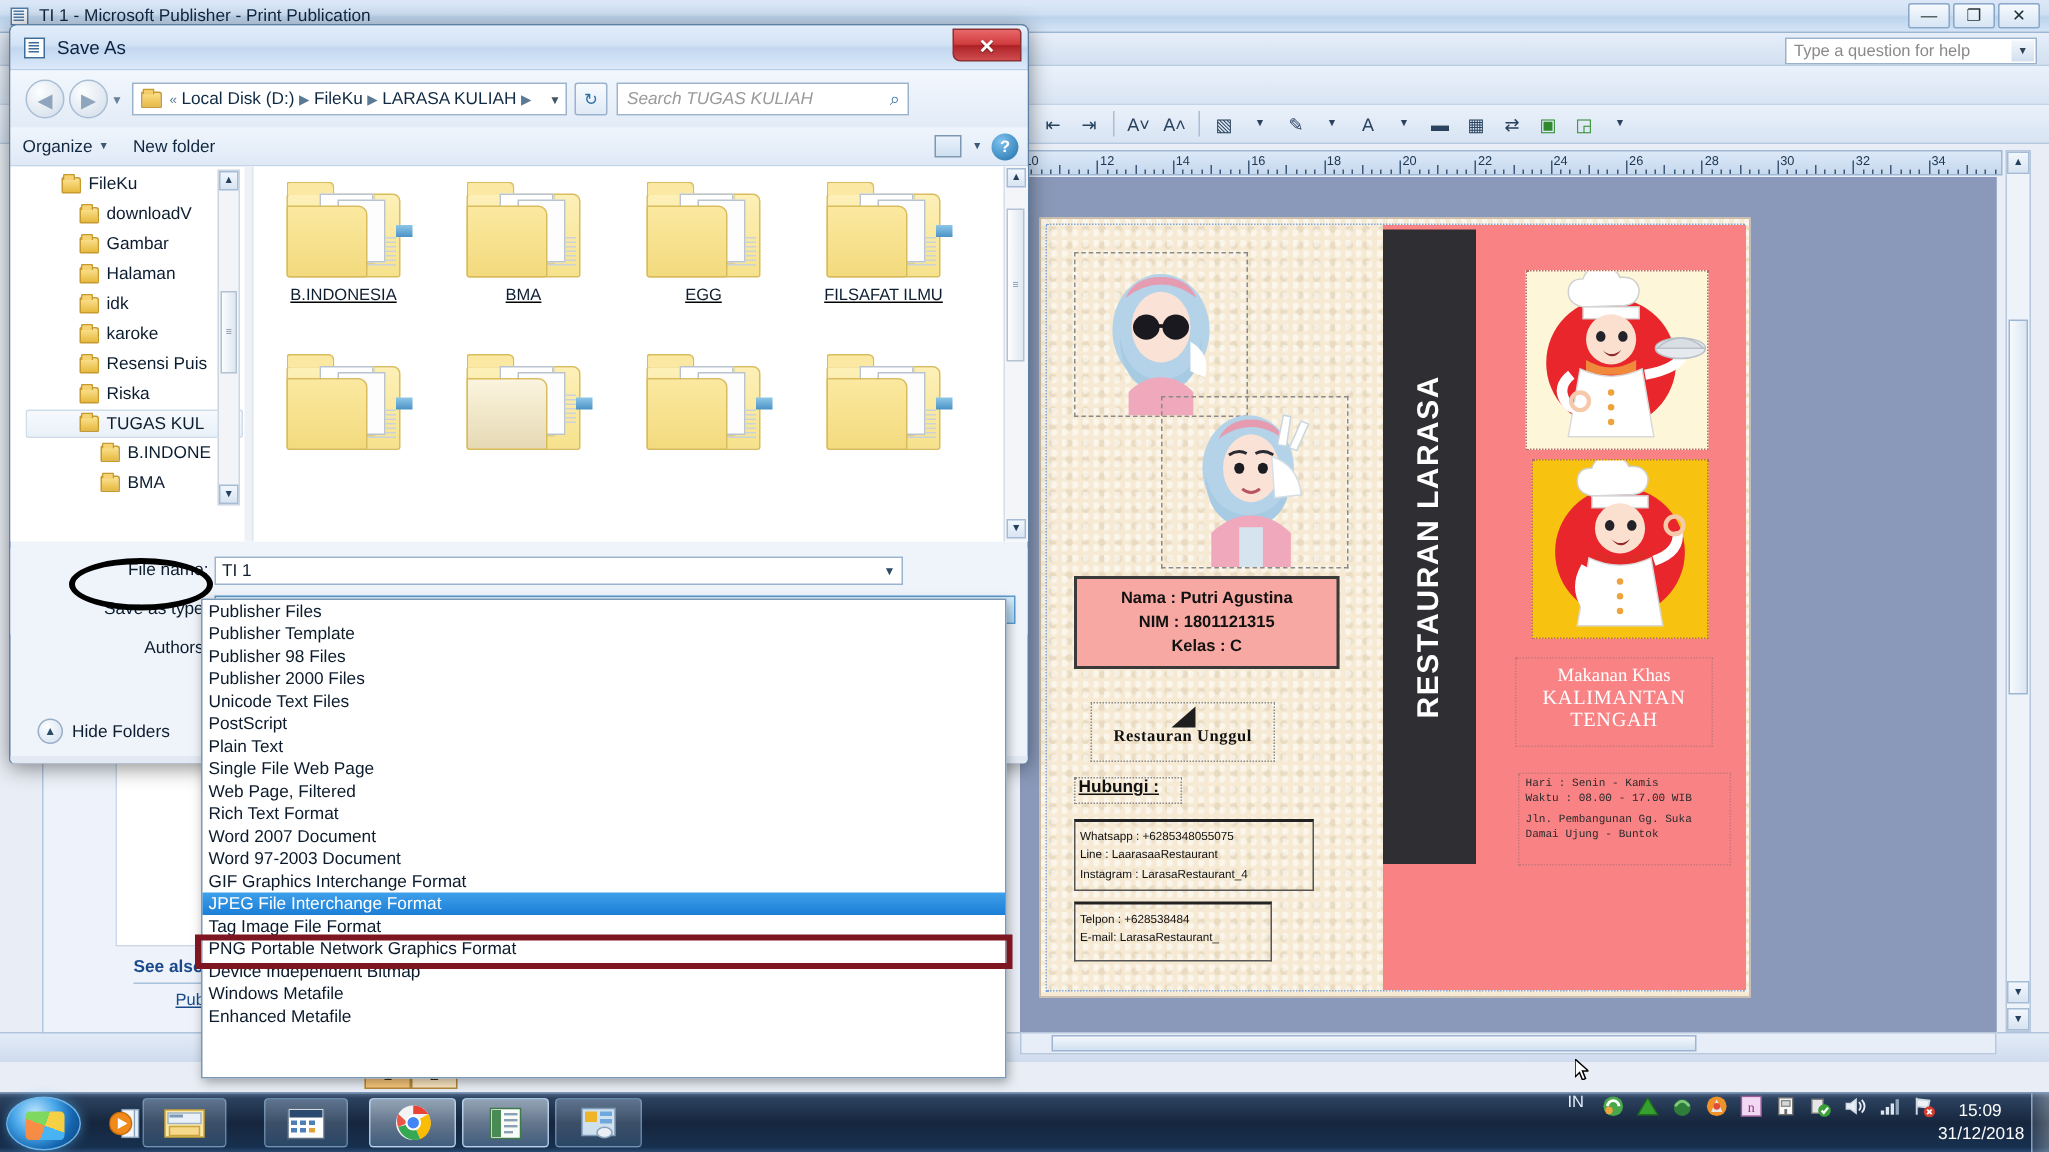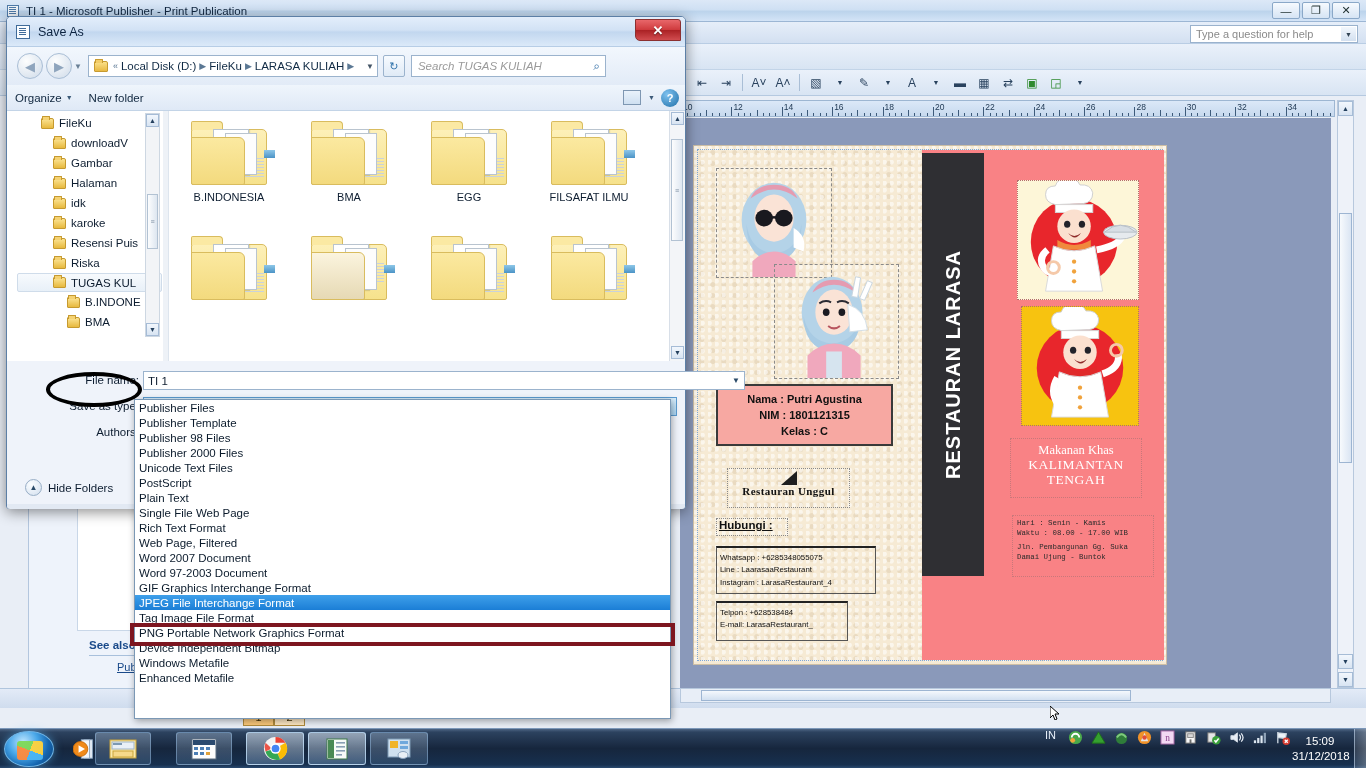--- a/index.html
+++ b/index.html
@@ -184,21 +184,21 @@
   .tnode .fic{width:13px;height:11px;margin-right:5px;flex:0 0 auto;
     background:linear-gradient(to bottom,#fbe392,#e7b93f);border:1px solid #c69a2f;border-radius:1px 2px 1px 1px;position:relative;}
   .tnode .fic:before{content:"";position:absolute;left:0;top:-3px;width:6px;height:3px;background:#f5d272;border:1px solid #c69a2f;border-bottom:none;border-radius:1px 1px 0 0;}
   .tnode.sel{background:linear-gradient(to bottom,#f7fafd,#e8f0f8);border:1px solid #cfdcea;border-radius:2px;height:19px;}
   #tree-scroll{position:absolute;left:138px;top:2px;width:15px;height:224px;background:#f2f4f7;border:1px solid #cdd7e2;}
   #tree-thumb{position:absolute;left:1px;top:80px;width:11px;height:55px;background:linear-gradient(to right,#fcfdfe,#dde6f0);border:1px solid #b2c2d3;
     display:flex;align-items:center;justify-content:center;font-size:7px;color:#7d8fa3;}
   #tree-splitter{position:absolute;left:156px;top:94px;width:5px;height:250px;background:#eef2f7;}
 
   
-  #filelist{position:absolute;left:161px;top:0px;width:517px;height:250px;background:#fff;border-left:1px solid #dde5ee;}
+  #filelist{position:absolute;left:161px;top:0px;width:517px;height:250px;background:#fff;border-left:1px solid #dde5ee;text-decoration:underline;}
   .frow{display:flex;}
   .fitem{width:120px;height:115px;display:flex;flex-direction:column;align-items:center;padding-top:10px;}
   .bigfolder{width:76px;height:64px;position:relative;}
   .bf-back{position:absolute;left:0;bottom:0;width:76px;height:56px;background:linear-gradient(to bottom,#fdf0b8,#f6e28c);
     border:1px solid #d9bc5e;border-radius:2px 5px 2px 2px;}
   .bf-tab{position:absolute;left:0;top:0;width:32px;height:9px;background:#fbe9a3;border:1px solid #d9bc5e;border-bottom:none;border-radius:2px 4px 0 0;}
   .bf-doc{position:absolute;left:22px;top:8px;width:36px;height:46px;background:#fff;border:1px solid #b9c4cf;box-shadow:1px 1px 1px rgba(0,0,0,.12);}
   .bf-doc2{position:absolute;left:34px;top:12px;width:32px;height:42px;background:#fdfdfd;border:1px solid #b9c4cf;}
   .bf-front{position:absolute;left:0;bottom:0;width:54px;height:48px;background:linear-gradient(to bottom,#fbe9a0,#f3da7e);
     border:1px solid #d9bc5e;border-radius:1px 6px 2px 2px;}
@@ -211,21 +211,21 @@
   #fl-scroll{position:absolute;right:0;top:0;width:16px;height:250px;background:#f3f5f8;border-left:1px solid #d8dfe8;}
   #fl-thumb{position:absolute;left:1px;top:28px;width:12px;height:102px;background:linear-gradient(to right,#fdfdfe,#dee7f1);border:1px solid #b2c2d3;
     display:flex;align-items:center;justify-content:center;font-size:7px;color:#7d8fa3;}
 
   
   #sa-form{position:absolute;left:0;top:348px;width:678px;height:58px;background:#eff3fa;}
   .lblr{position:absolute;font-size:11.5px;color:#0d1d30;text-align:right;}
   #lbl-filename{left:40px;top:357px;width:92px;}
   #lbl-savetype{left:40px;top:383px;width:92px;}
   #lbl-authors{left:40px;top:409px;width:92px;}
-  #in-filename{position:absolute;left:136px;top:354px;width:602px;height:19px;background:#fff;border:1px solid #9bb3cd;
+  #in-filename{position:absolute;left:136px;top:354px;width:459px;height:19px;background:#fff;border:1px solid #9bb3cd;
     font-size:11.5px;color:#101e30;display:flex;align-items:center;padding-left:4px;}
   #in-filename .car{margin-left:auto;margin-right:4px;font-size:8px;color:#2a4a68;}
   #in-savetype{position:absolute;left:136px;top:380px;width:534px;height:19px;
     background:linear-gradient(to bottom,#d6ecfb,#a9d4f2);border:1px solid #5b9bd0;
     font-size:11.5px;color:#0c2a44;display:flex;align-items:center;padding-left:4px;}
   #in-savetype .car{margin-left:auto;margin-right:4px;font-size:8px;color:#14436b;}
   #ellipse{position:absolute;left:46px;top:372px;width:96px;height:35px;border:4px solid #000;border-radius:50%;}
 
   #hide-folders{position:absolute;left:18px;top:462px;display:flex;align-items:center;gap:6px;font-size:11.5px;color:#0d1d30;}
   #hf-circ{width:17px;height:17px;border-radius:50%;border:1px solid #98aec6;
@@ -856,22 +856,22 @@
 
 <div id="dropdown">
   <div class="dopt">Publisher Files</div>
   <div class="dopt">Publisher Template</div>
   <div class="dopt">Publisher 98 Files</div>
   <div class="dopt">Publisher 2000 Files</div>
   <div class="dopt">Unicode Text Files</div>
   <div class="dopt">PostScript</div>
   <div class="dopt">Plain Text</div>
   <div class="dopt">Single File Web Page</div>
+  <div class="dopt">Web Page, Filtered</div>
   <div class="dopt">Rich Text Format</div>
-  <div class="dopt">Web Page, Filtered</div>
   <div class="dopt">Word 2007 Document</div>
   <div class="dopt">Word 97-2003 Document</div>
   <div class="dopt">GIF Graphics Interchange Format</div>
   <div class="dopt hl">JPEG File Interchange Format</div>
   <div class="dopt">Tag Image File Format</div>
   <div class="dopt">PNG Portable Network Graphics Format</div>
   <div class="dopt">Device Independent Bitmap</div>
   <div class="dopt">Windows Metafile</div>
   <div class="dopt">Enhanced Metafile</div>
 </div>

